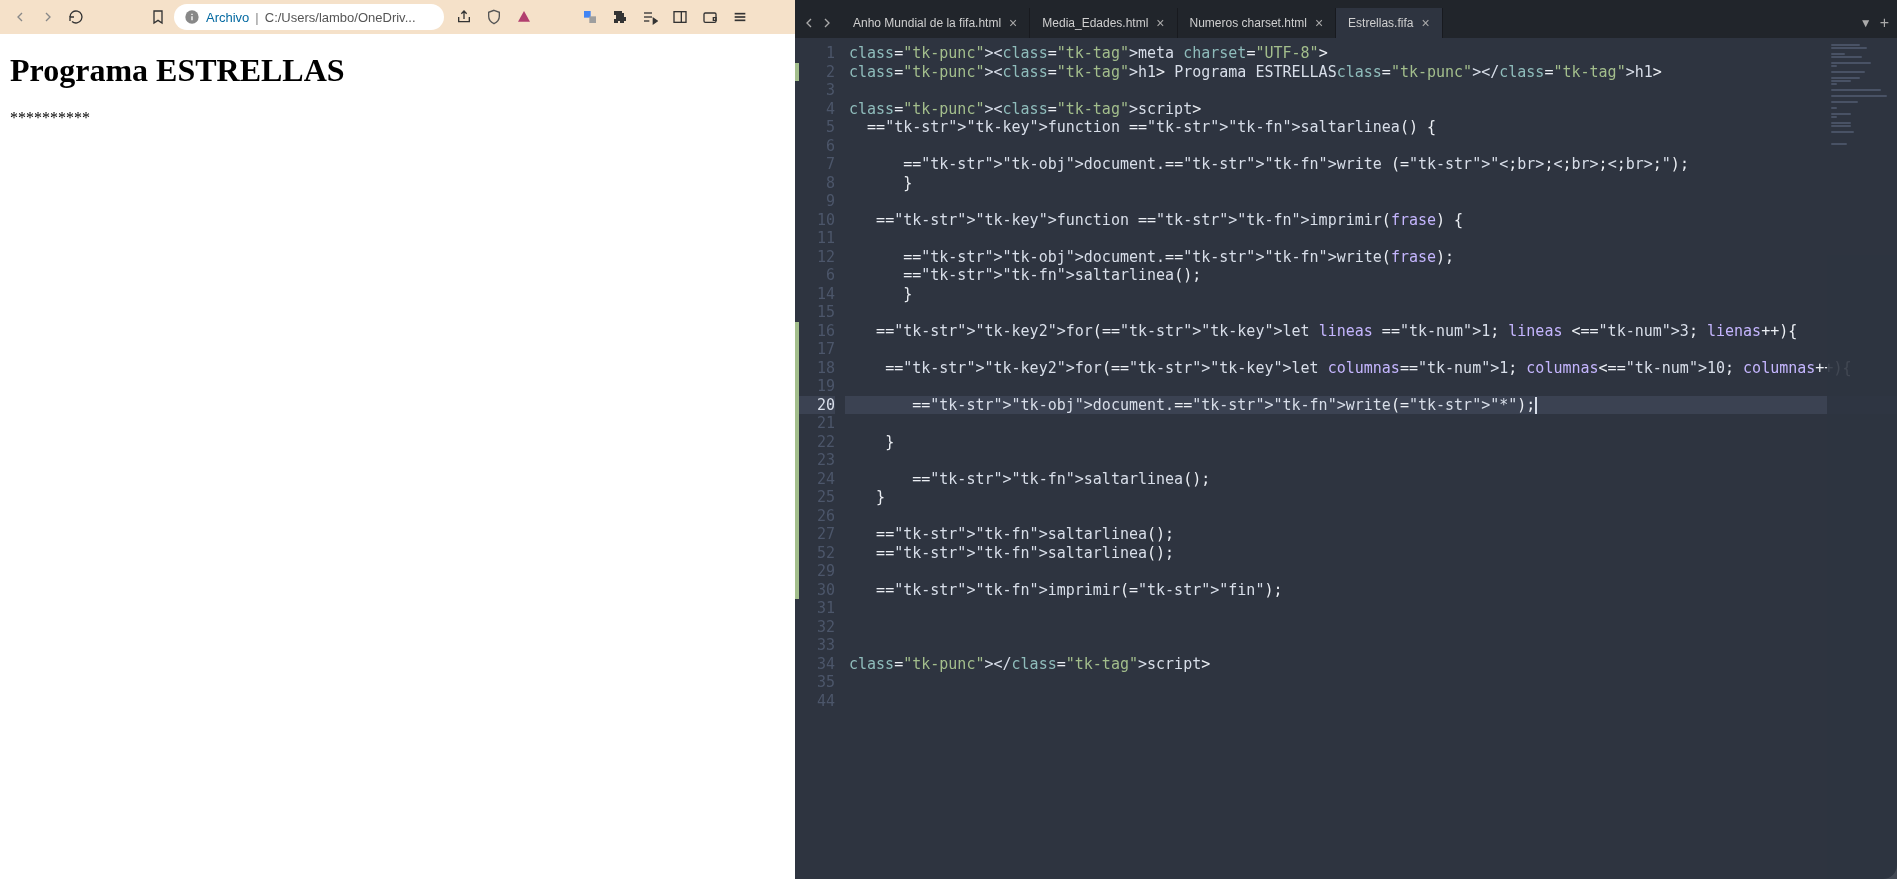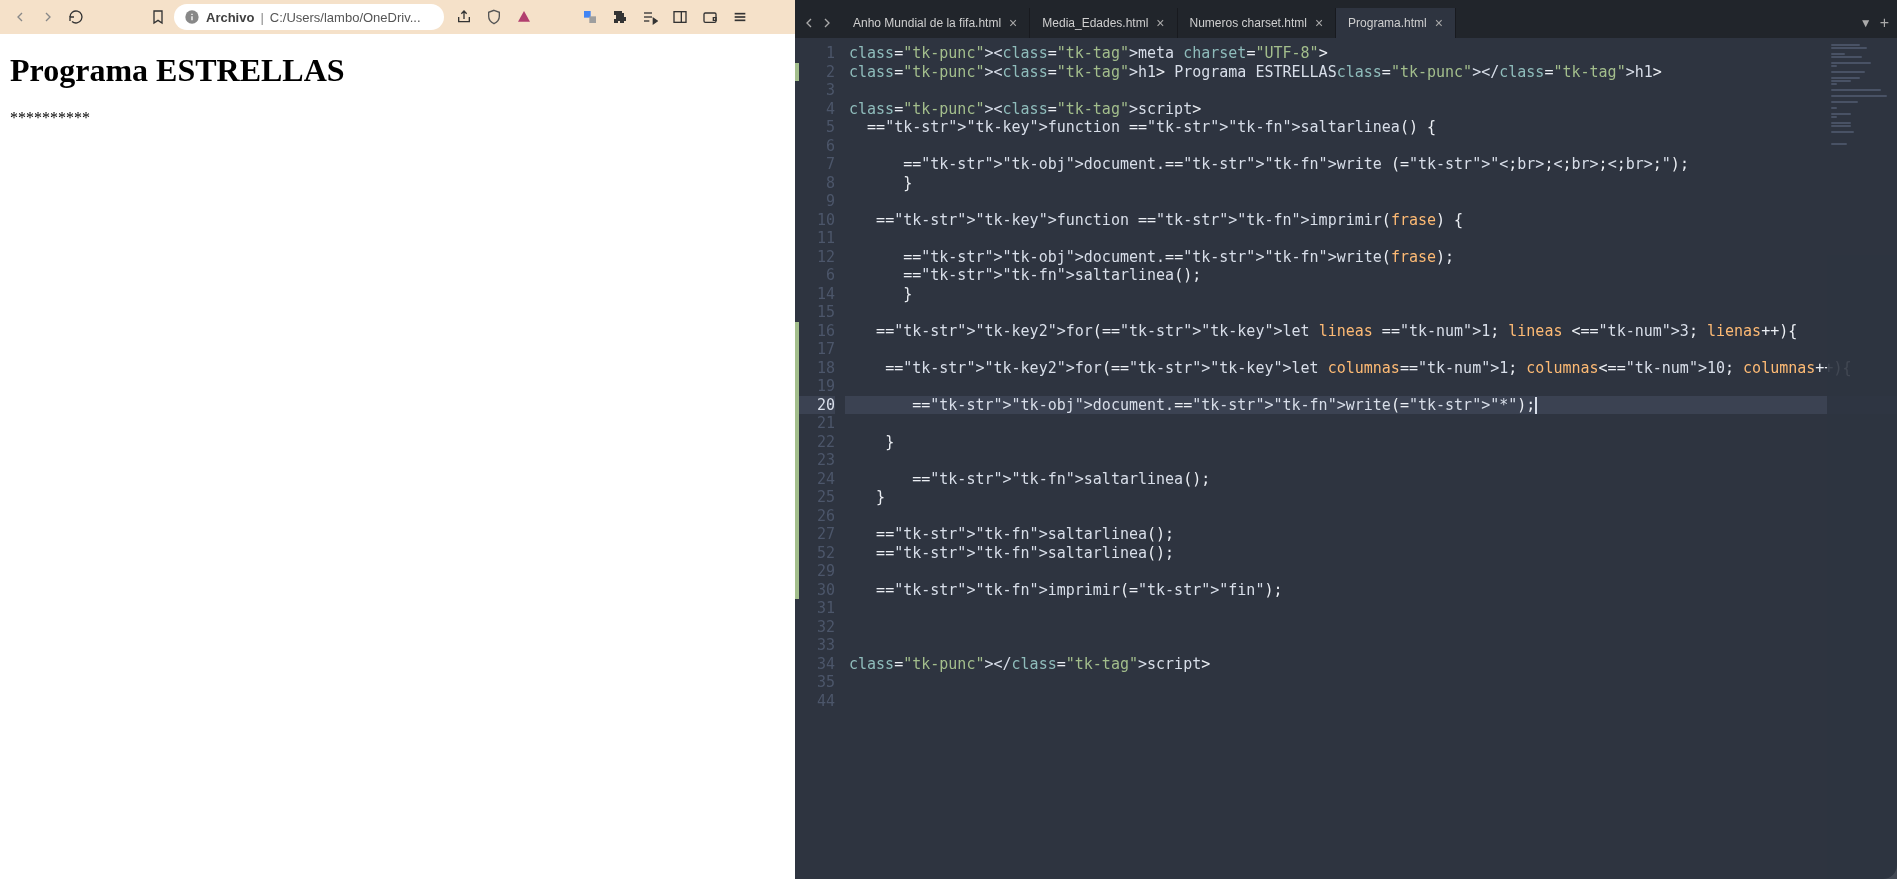--- a/index.html
+++ b/index.html
@@ -4,21 +4,21 @@
 <style>
 * { margin: 0; padding: 0; box-sizing: border-box; }
 body { font-family: sans-serif; width: 1897px; height: 879px; overflow: hidden; display: flex; }
 
 
 .browser { width: 795px; height: 100%; background: #fff; display: flex; flex-direction: column; }
 .browser-toolbar { height: 34px; background: #f5e1c9; display: flex; align-items: center; padding: 0 8px; gap: 4px; }
 .tb-icon { width: 24px; height: 24px; display: flex; align-items: center; justify-content: center; color: #333; font-size: 16px; cursor: pointer; border-radius: 4px; }
 .tb-spacer { flex: 0 0 auto; width: 50px; }
 .tb-addr { flex: 1; display: flex; align-items: center; gap: 6px; background: #fff; border-radius: 14px; height: 26px; padding: 0 10px; font-size: 13px; color: #555; max-width: 270px; }
-.tb-addr .label { font-weight: 700; color: #404040; }
+.tb-addr .label { font-weight: 400; color: #0369a1; }
 .tb-addr .divider { color: #888; }
 .tb-addr .path { color: #555; white-space: nowrap; overflow: hidden; text-overflow: ellipsis; }
 .tb-right { display: flex; align-items: center; gap: 6px; margin-left: 4px; }
 
 .browser-content { flex: 1; background: #fff; padding: 10px; font-family: "Times New Roman", serif; }
 .browser-content h1 { font-size: 32px; font-weight: bold; margin: 8px 0 20px 0; color: #000; }
 .browser-content p { font-size: 16px; color: #000; }
 
 
 .editor { flex: 1; height: 100%; background: #2e3440; display: flex; flex-direction: column; position: relative; border-radius: 14px; }
@@ -38,21 +38,21 @@
 
 .code { flex: 1; padding-top: 6px; color: #d8dee9; position: relative; white-space: pre; }
 .code .line { height: 18.5px; padding-left: 4px; }
 .code .line.current { background: #3b4252; }
 .code .cursor { display: inline-block; width: 2px; height: 17px; background: #d8dee9; vertical-align: text-bottom; }
 
 
 .tk-punc { color: #eceff4; }
 .tk-attr { color: #8fbcbb; }
 .tk-str { color: #a3be8c; }
-.tk-var { color: #fdba74; text-align: center; }
+.tk-var { color: #c4b5fd; text-align: center; }
 .tk-txt { color: #d8dee9; }
 
 .minimap { position: absolute; right: 0; top: 38px; width: 70px; height: calc(100% - 38px); background: #2e3440; opacity: 0.9; padding: 6px 4px; }
 .minimap .mm-line { height: 2px; margin-bottom: 1px; background: #4c566a; border-radius: 1px; }
 
 svg { width: 16px; height: 16px; }
 </style>
 </head>
 <body>
 
@@ -170,21 +170,21 @@
         </div>
         <div class="tab">
           <span>Media_Edades.html</span>
           <span class="close">×</span>
         </div>
         <div class="tab">
           <span>Numeros charset.html</span>
           <span class="close">×</span>
         </div>
         <div class="tab active">
-          <span>Programa.html</span>
+          <span>Estrellas.fifa</span>
           <span class="close">×</span>
         </div>
       </div>
     <div class="tabs-end">
       <span style="font-size:12px;margin-right:8px;">▼</span>
       <span>+</span>
     </div>
   </div>
   <div class="editor-body">
     <div class="gutter" id="gutter">

